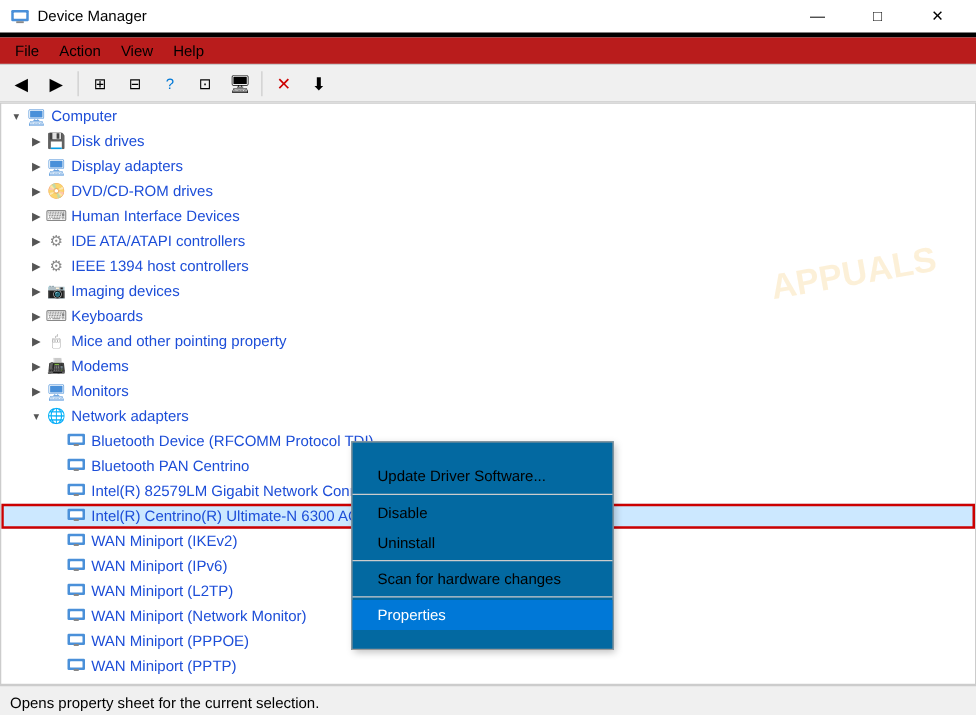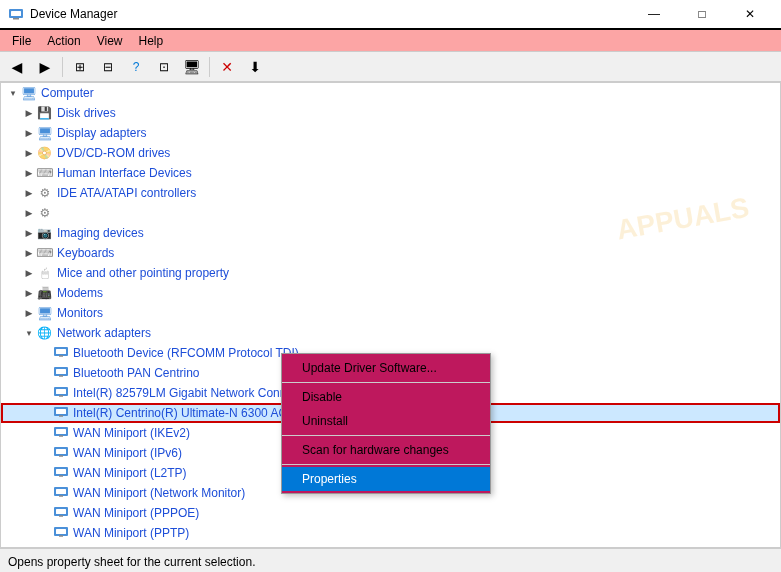--- a/index.html
+++ b/index.html
@@ -12,21 +12,21 @@
       overflow: hidden;
     }
 
     
     .title-bar {
       background: #fff;
       height: 30px;
       display: flex;
       align-items: center;
       padding: 0 8px;
-      border-bottom: 2px solid #000000;
+      border-bottom: 4px solid #000000;
       justify-content: space-between;
     }
     .title-bar-left {
       display: flex;
       align-items: center;
       gap: 6px;
     }
     .title-bar-icon {
       width: 16px;
       height: 16px;
@@ -46,21 +46,21 @@
       background: transparent;
       cursor: pointer;
       font-size: 12px;
       display: flex;
       align-items: center;
       justify-content: center;
     }
 
     
     .menu-bar {
-      background: #fca5a5;
+      background: #b91c1c;
       height: 22px;
       display: flex;
       align-items: center;
       border-bottom: 1px solid #ccc;
       padding: 0 4px;
     }
     .menu-item {
       padding: 2px 8px;
       cursor: pointer;
       font-size: 12px;
@@ -177,25 +177,25 @@
       font-size: 12px;
       color: #000;
     }
 
     
     .context-menu {
       position: absolute;
       left: 280px;
       top: 270px;
       width: 210px;
-      background: #be185d;
+      background: #0369a1;
       border: 1px solid #999;
       box-shadow: 2px 2px 6px rgba(0,0,0,0.25);
       z-index: 100;
-      padding: 2px 0;
+      padding: 15px 0;
     }
     .context-menu-item {
       padding: 5px 20px;
       cursor: pointer;
       font-size: 12px;
       color: #000;
     }
     .context-menu-item.active {
       background: #0078d7;
       color: #fff;
@@ -295,20 +295,21 @@
       <span class="tree-label">Human Interface Devices</span>
     </div>
     <div class="tree-item indent-1">
       <span class="expand-icon">▶</span>
       <span class="tree-icon icon-ide">⚙</span>
       <span class="tree-label">IDE ATA/ATAPI controllers</span>
     </div>
     <div class="tree-item indent-1">
       <span class="expand-icon">▶</span>
       <span class="tree-icon icon-ieee">⚙</span>
+      <span class="tree-label">IEEE 1394 host controllers</span>
     </div>
     <div class="tree-item indent-1">
       <span class="expand-icon">▶</span>
       <span class="tree-icon icon-imaging">📷</span>
       <span class="tree-label">Imaging devices</span>
     </div>
     <div class="tree-item indent-1">
       <span class="expand-icon">▶</span>
       <span class="tree-icon icon-keyboard">⌨</span>
       <span class="tree-label">Keyboards</span>

